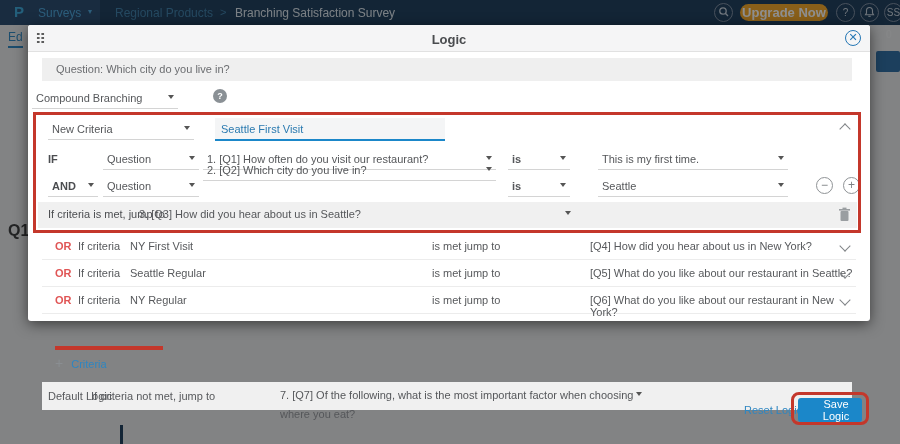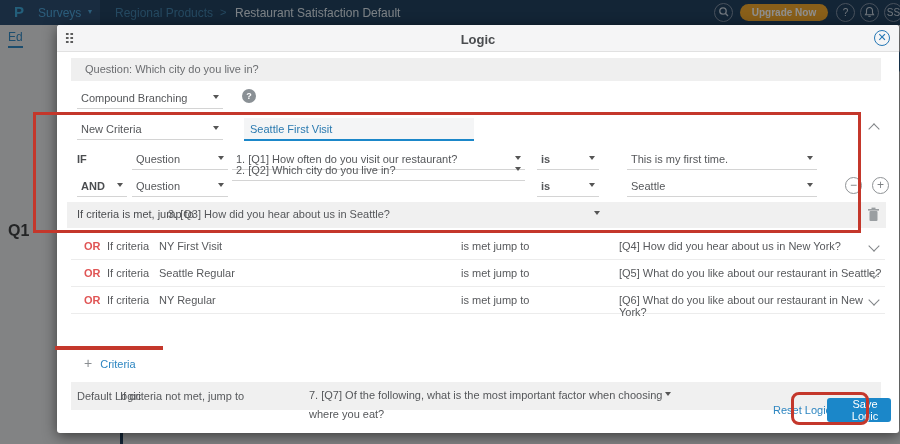--- a/index.html
+++ b/index.html
@@ -12,51 +12,51 @@
   .topbar-left-seg { position:absolute; left:0; top:0; width:100px; height:25px; background:#27496c; }
   .logo { position:absolute; left:14px; top:3px; color:#3aa7d9; font-size:15px; font-weight:700; }
   .nav-surveys { position:absolute; left:38px; top:6px; color:#4aa3d8; font-size:12px; }
   .nav-caret { position:absolute; left:88px; top:7px; color:#4aa3d8; font-size:8px; }
   .bc-parent { position:absolute; left:115px; top:6px; color:#3d7ea8; font-size:12px; }
   .bc-sep { position:absolute; left:220px; top:6px; color:#3d7ea8; font-size:11px; }
   .bc-current { position:absolute; left:235px; top:6px; color:#dde5ec; font-size:12px; }
   .tb-circle { position:absolute; top:3px; width:19px; height:19px; border:1px solid #7e8da0;
     border-radius:50%; color:#c6d0da; font-size:10px; text-align:center; line-height:17px; }
   .upgrade { position:absolute; left:740px; top:4px; width:88px; height:17px; background:#f5a623;
-    border-radius:9px; color:#fff; font-size:10px; font-weight:700; text-align:center; line-height:17px; }
+    border-radius:9px; color:#fff; font-size:13px; font-weight:700; text-align:center; line-height:17px; }
   .page-frag-edit { position:absolute; left:8px; top:30px; color:#2e86c1; font-size:12px;
     border-bottom:2px solid #2e86c1; padding-bottom:2px; }
   .page-frag-q1 { position:absolute; left:8px; top:222px; color:#3a3a3a; font-size:16px; font-weight:700; }
   .page-frag-zero { position:absolute; left:886px; top:29px; color:#f0f0f0; font-size:10px; }
   .page-frag-btn { position:absolute; left:876px; top:51px; width:24px; height:21px; background:#2d6ca2; border-radius:2px; }
   .page-frag-vline { position:absolute; left:120px; top:425px; width:3px; height:19px; background:#1d3c59; }
 
   .dim { position:absolute; left:0; top:0; width:900px; height:444px; background:rgba(8,10,14,0.46); }
 
   
-  .modal { position:absolute; left:28px; top:25px; width:842px; height:408px; background:#fff;
-    border-radius:3px; box-shadow:0 3px 14px rgba(0,0,0,.55); font-size:11px; color:#57595c;margin-left:29px; }
+  .modal { position:absolute; left:28px; top:25px; width:842px; height:296px; background:#fff;
+    border-radius:3px; box-shadow:0 3px 14px rgba(0,0,0,.55); font-size:11px; color:#57595c; }
   .m-header { position:absolute; left:0; top:0; width:842px; height:27px; background:#f5f5f6;
     border-bottom:1px solid #e1e1e1; border-radius:3px 3px 0 0; }
   .m-title { position:absolute; left:0; width:842px; top:7px; text-align:center;
     font-size:13px; font-weight:700; color:#4a4c4f; }
   .drag-handle { position:absolute; left:8px; top:7px; width:9px; height:13px;
     background-image:radial-gradient(#5c5c5c 1.1px, transparent 1.3px); background-size:4.5px 4px; }
   .close-btn { position:absolute; right:9px; top:5px; width:16px; height:16px; border:1.5px solid #2577b5;
     border-radius:50%; color:#2577b5; font-size:11px; line-height:13px; text-align:center; cursor:pointer; }
 
   .q-bar { position:absolute; left:14px; top:33px; width:810px; height:23px; background:#efefef;
     line-height:23px; padding-left:14px; color:#6b6d70; }
 
   .dd { position:absolute; border-bottom:1px solid #d4d4d4; height:20px; line-height:19px;
     color:#55575a; padding-left:4px; cursor:pointer; }
   .dd .caret { position:absolute; right:4px; top:6px; width:0; height:0;
     border-left:3.5px solid transparent; border-right:3.5px solid transparent; border-top:4.5px solid #555; }
 
-  .compound-dd { left:20px; top:64px; width:146px; }
+  .compound-dd { left:4px; top:64px; width:146px; }
   .help-icon { position:absolute; left:185px; top:64px; width:14px; height:14px; background:#8a9095;
     border-radius:50%; color:#fff; font-size:9px; font-weight:700; text-align:center; line-height:14px; }
 
   .r1-name-dd { left:20px; top:95px; width:146px; }
   .r1-input { position:absolute; left:187px; top:93px; width:230px; height:23px; background:#f4f5f6;
     border:none; border-bottom:2px solid #1b87c9; color:#2a7ab0; font-size:11px; padding-left:6px;
     font-family:"Liberation Sans", sans-serif; }
   .chev { width:8px; height:8px; border-right:1.6px solid #808487; border-bottom:1.6px solid #808487; cursor:pointer; }
   .chev-up { position:absolute; left:813px; top:100px; transform:rotate(-135deg); }
 
@@ -111,21 +111,21 @@
 
 <div class="screen">
 
   <div class="topbar">
     <div class="topbar-left-seg"></div>
     <span class="logo">P</span>
     <span class="nav-surveys">Surveys</span>
     <span class="nav-caret">▾</span>
     <span class="bc-parent">Regional Products</span>
     <span class="bc-sep">&gt;</span>
-    <span class="bc-current">Restaurant Satisfaction Default</span>
+    <span class="bc-current">Branching Satisfaction Survey</span>
     <span class="tb-circle" style="left:714px;">
       <svg class="icon-svg" width="17" height="17" viewBox="0 0 17 17">
           <circle cx="8" cy="7" r="3.2" fill="none" stroke="#c6d0da" stroke-width="1.3"></circle>
           <line x1="10.3" y1="9.3" x2="13" y2="12" stroke="#c6d0da" stroke-width="1.3"></line>
         </svg>
     </span>
     <span class="upgrade">Upgrade Now</span>
     <span class="tb-circle" style="left:836px;">?</span>
     <span class="tb-circle" style="left:860px;">
       <svg class="icon-svg" width="17" height="17" viewBox="0 0 17 17">

